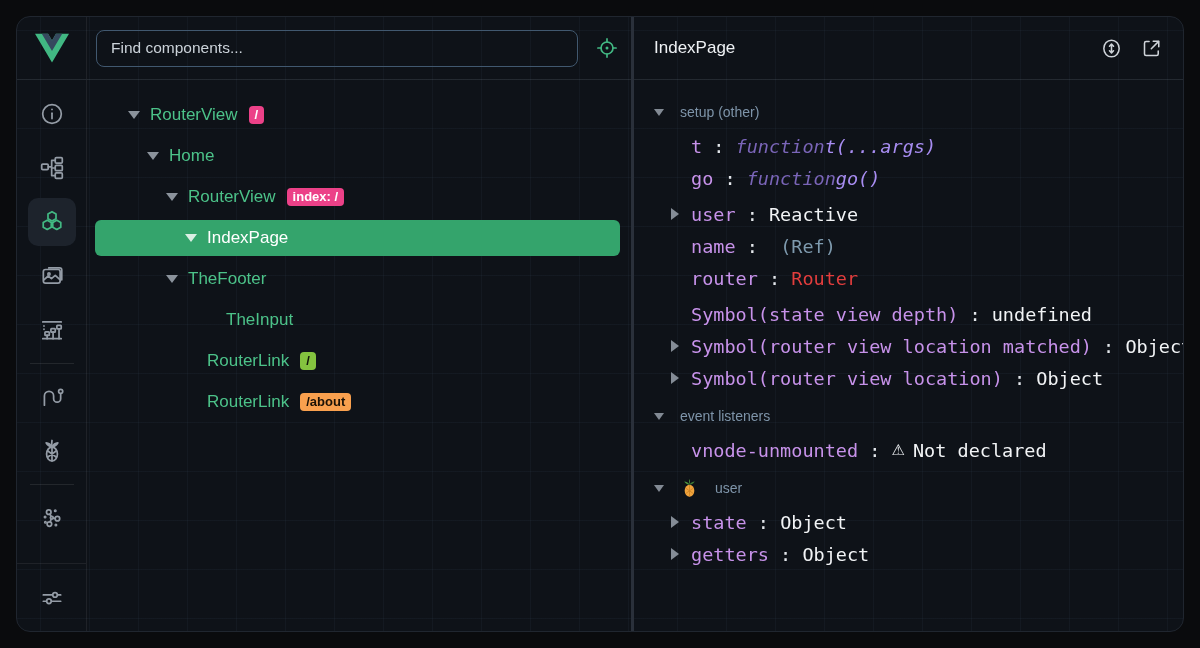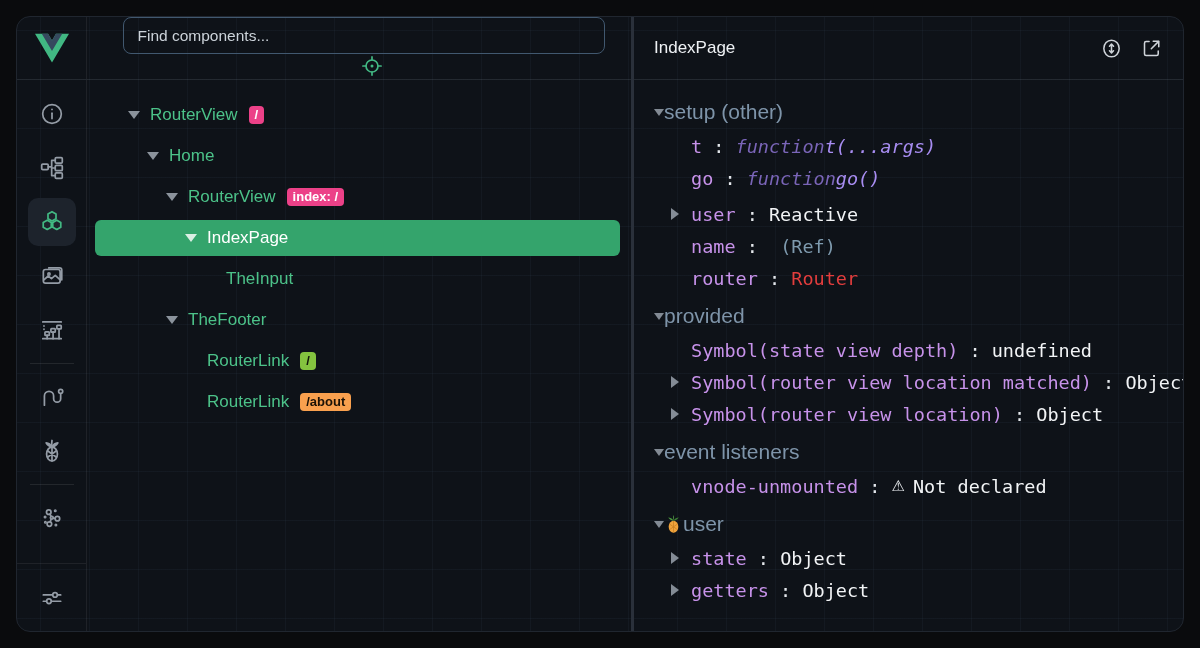--- a/index.html
+++ b/index.html
@@ -27,21 +27,21 @@
   .nav-div { width:44px; height:1px; background:rgba(255,255,255,0.09); margin:6px 0; }
   .settings-cell { margin-top:auto; height:68px; border-top:1px solid rgba(255,255,255,0.07);
                    display:flex; align-items:center; justify-content:center; }
   
   .pane-left { width:544px; flex:0 0 544px; display:flex; flex-direction:column; }
   .splitter { width:3px; flex:0 0 3px; background:#2a303a; cursor:col-resize; }
   .pane-right { flex:1; display:flex; flex-direction:column; overflow:hidden; }
   .pane-header { height:63px; flex:0 0 63px; border-bottom:1px solid rgba(255,255,255,0.07);
                  display:flex; align-items:center; }
   
-  .search-row { padding:0 0 0 9px;flex-direction:column; }
+  .search-row { padding:0 0 0 9px; }
   .search-input { width:482px; height:37px; background:transparent; border:1px solid #41586f;
                   border-radius:8px; padding:0 14px; color:#dfe4e9; font-size:15.5px;
                   font-family:"Liberation Sans", sans-serif; outline:none; }
   .search-input::placeholder { color:#ccd3da; opacity:1; }
   .target-btn { margin-left:17px; cursor:pointer; display:flex; }
   .target-btn svg { width:24px; height:24px; stroke:#42b883; fill:none; stroke-width:1.7;
                     stroke-linecap:round; }
   
   .insp-header { padding:0 20px; justify-content:space-between; }
   .insp-title { color:#eef1f4; font-size:17px; font-weight:500; }
@@ -58,22 +58,22 @@
   .tri-down { width:0; height:0; border-left:6px solid transparent; border-right:6px solid transparent;
               border-top:8px solid #8b939c; }
   .trow.selected .tri-down { border-top-color:rgba(255,255,255,0.82); }
   .tbadge { margin-left:11px; padding:2px 6px 3px; border-radius:4px; font-size:13px;
             font-weight:600; line-height:1; }
   
   .state { flex:1; overflow:hidden; padding:14px 0 0 20px; white-space:nowrap;
            font-family:"DejaVu Sans Mono", monospace; font-size:18.5px; }
   .sect { margin-top:4px; }
   .sect:first-child { margin-top:0; }
-  .sect-head { height:36px; display:flex; align-items:center; gap:0; cursor:pointer;
-               font-family:"Liberation Sans", sans-serif; font-size:21px; color:#7e94a9; }
+  .sect-head { height:36px; display:flex; align-items:center; gap:16px; cursor:pointer;
+               font-family:"Liberation Sans", sans-serif; font-size:14px; color:#7e94a9; }
   .sect-head .tri-down { border-left-width:5.5px; border-right-width:5.5px; border-top-width:7px;
                border-top-color:#828a94; }
   .sitem { height:32px; display:flex; align-items:center; position:relative; padding-left:37px; }
   .arrow-right { position:absolute; left:17px; top:50%; margin-top:-6px; width:0; height:0;
                  border-top:6px solid transparent; border-bottom:6px solid transparent;
                  border-left:8px solid #848c96; cursor:pointer; }
   .skey { color:#c792ea; }
   .ssep { color:#e4e8ec; white-space:pre; }
   .sval-plain { color:#f2f4f6; }
   .sval-muted { color:#7e9aae; }
@@ -215,29 +215,29 @@
           </span>
           <span>RouterView</span>
           <span class="tbadge" style="background: rgb(236, 65, 136); color: #ffffff;">index: /</span>
         </div>
         <div class="trow selected" style="padding-left: 90px;">
           <span class="slot">
             <span class="tri-down"></span>
           </span>
           <span>IndexPage</span>
         </div>
+        <div class="trow" style="padding-left: 71px;">
+          <span class="slot">
+            <span class="tri-down"></span>
+          </span>
+          <span>TheFooter</span>
+        </div>
         <div class="trow" style="padding-left: 109px;">
           <span class="slot"></span>
           <span>TheInput</span>
-        </div>
-        <div class="trow" style="padding-left: 71px;">
-          <span class="slot">
-            <span class="tri-down"></span>
-          </span>
-          <span>TheFooter</span>
         </div>
         <div class="trow" style="padding-left: 90px;">
           <span class="slot"></span>
           <span>RouterLink</span>
           <span class="tbadge" style="background: rgb(132, 195, 63); color: rgb(19, 26, 10);">/</span>
         </div>
         <div class="trow" style="padding-left: 90px;">
           <span class="slot"></span>
           <span>RouterLink</span>
           <span class="tbadge" style="background: rgb(249, 160, 78); color: rgb(28, 18, 6);">/about</span>
@@ -297,24 +297,20 @@
             <span class="ssep"> :  </span>
             <span class="sval-muted">(Ref)</span>
           </div>
           <div class="sitem">
             <span class="skey">router</span>
             <span class="ssep"> : </span>
             <span class="sval-red">Router</span>
           </div>
         </div>
         <div class="sect">
-          <div class="sect-head">
-            <span class="tri-down"></span>
-            <span>provided</span>
-          </div>
           <div class="sitem">
             <span class="skey">Symbol(state view depth)</span>
             <span class="ssep"> : </span>
             <span class="sval-plain">undefined</span>
           </div>
           <div class="sitem">
             <span class="arrow-right"></span>
             <span class="skey">Symbol(router view location matched)</span>
             <span class="ssep"> : </span>
             <span class="sval-plain">Object</span>

